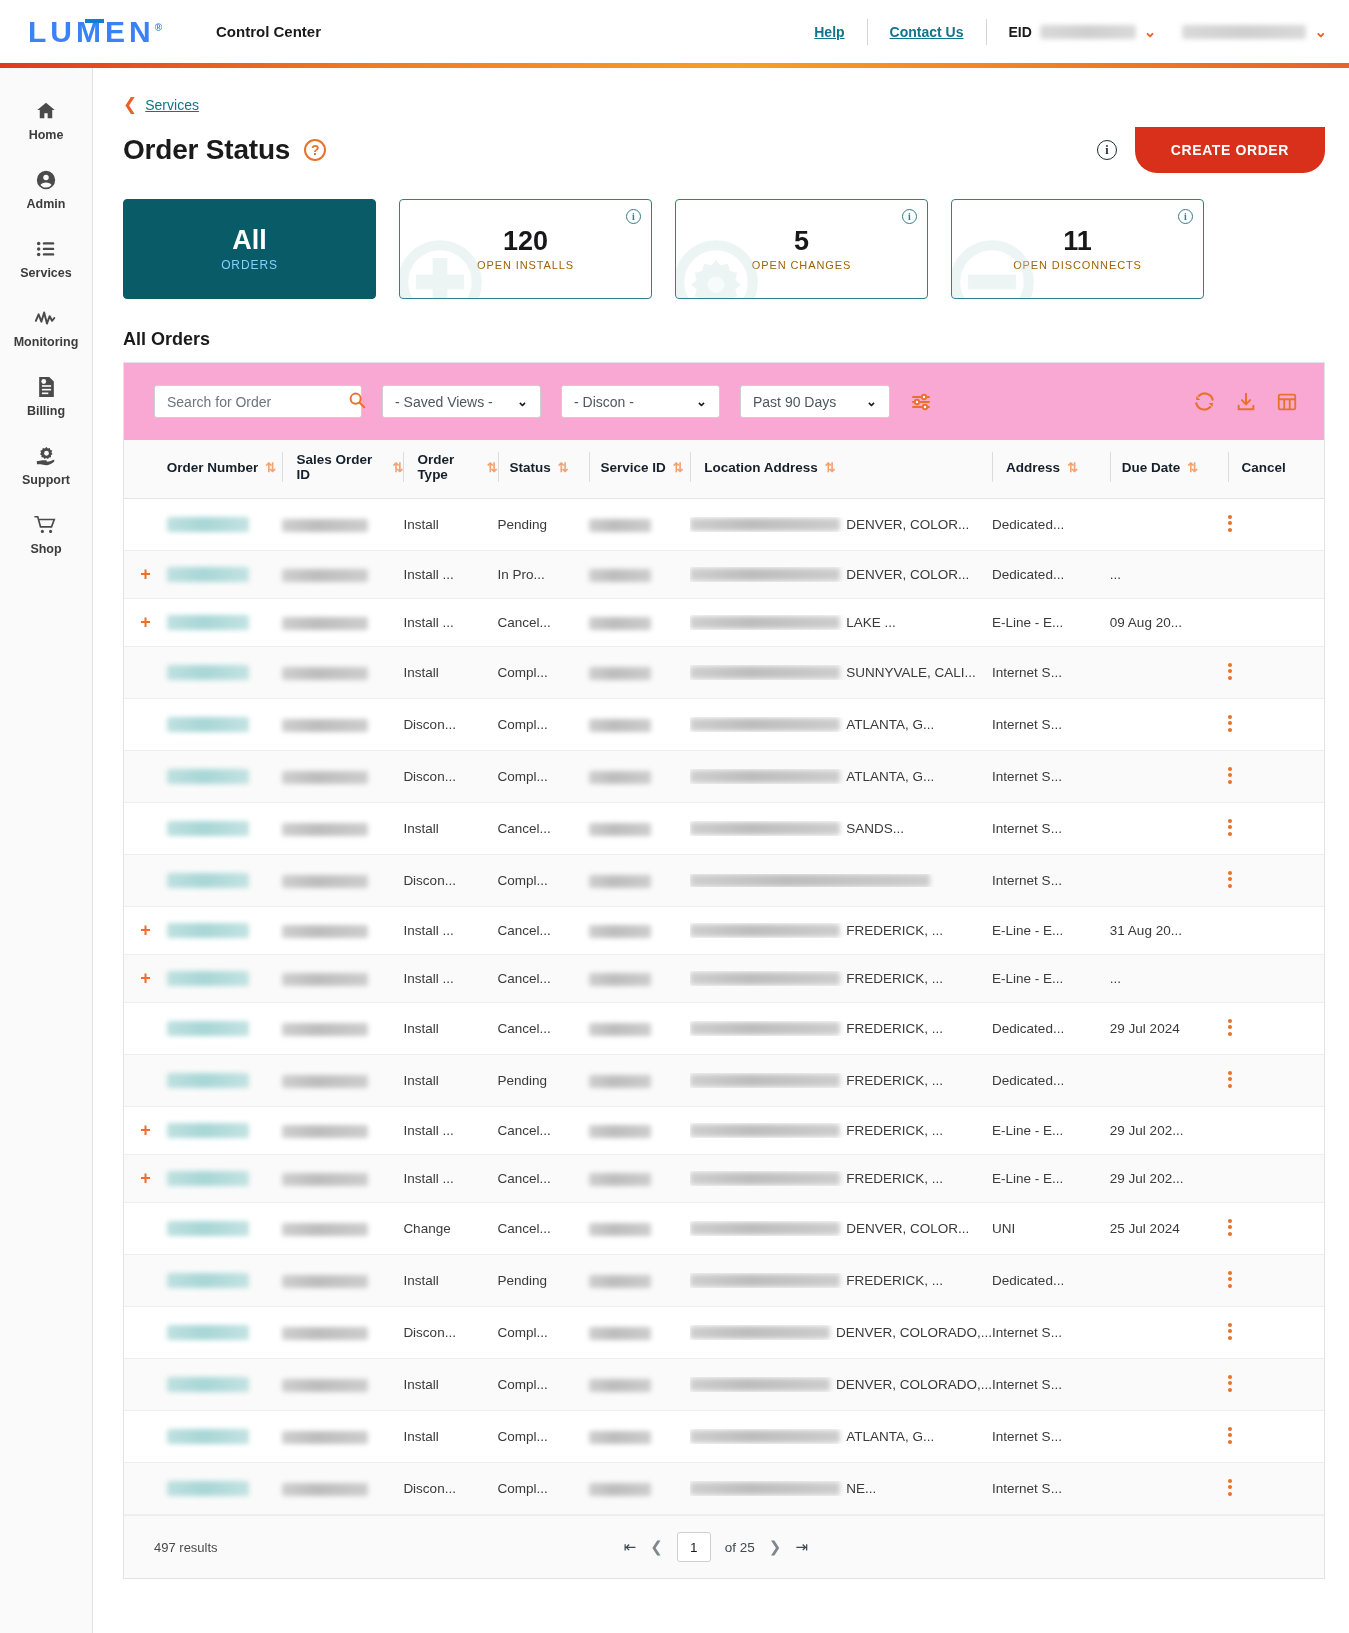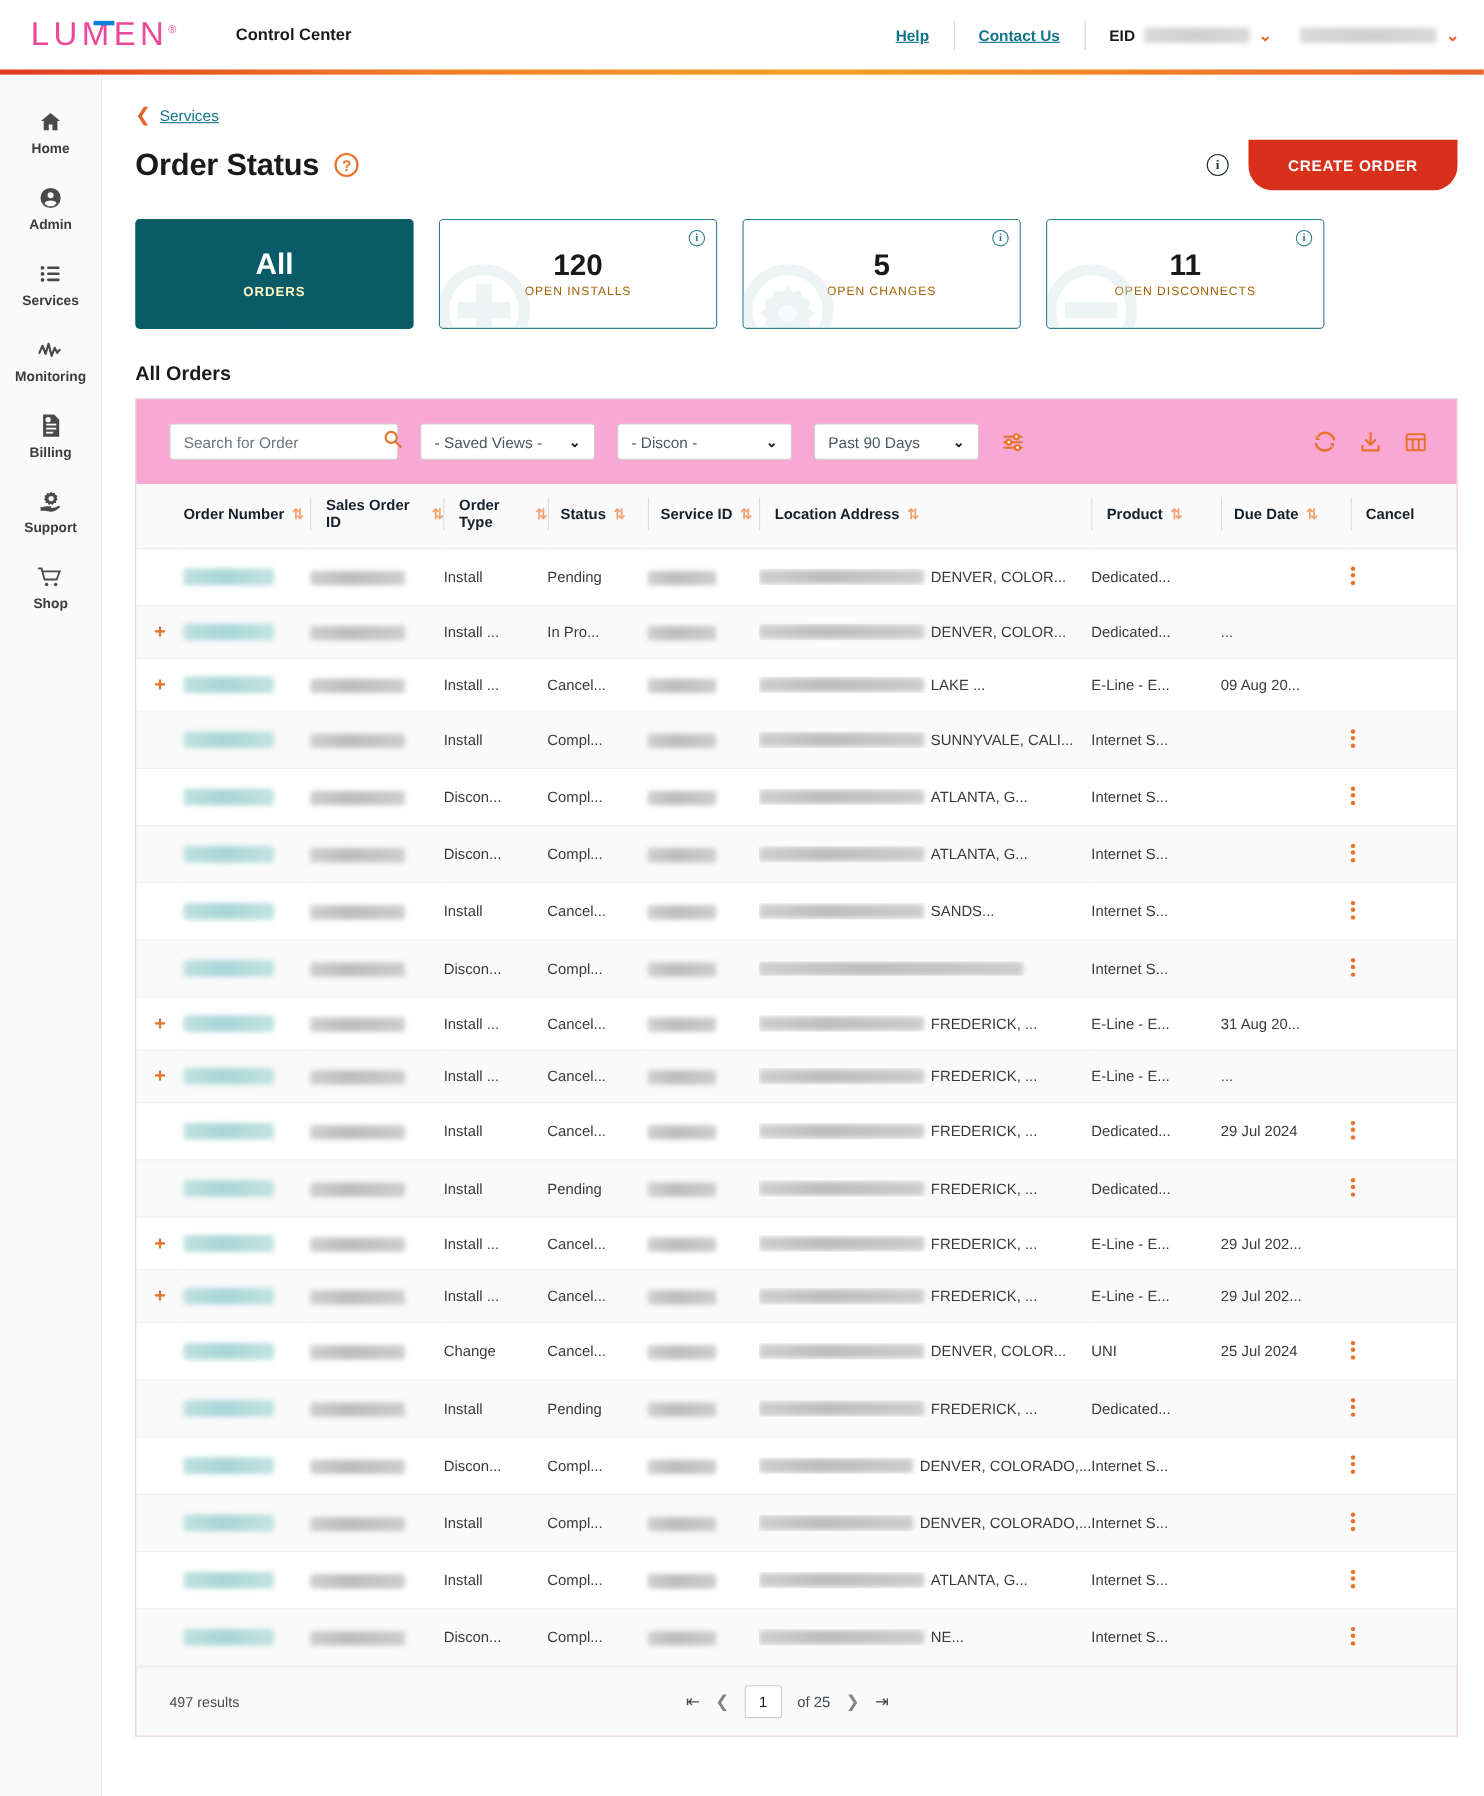--- a/index.html
+++ b/index.html
@@ -14,22 +14,22 @@
 
   
   .topbar {
     height: 63px; width: 100%;
     display: flex; align-items: center;
     background: #fff;
     border-bottom: none;
     position: relative;
   }
   .logo-wrap { margin-left: 28px; display:flex; align-items:center; }
-  .logo { position: relative; font-size: 30px; letter-spacing: 4px; font-weight: 400;
-          color:#ec4899; font-family:"Liberation Sans", sans-serif; }
+  .logo { position: relative; font-size: 30px; letter-spacing: 4px; font-weight: 700;
+          color:#3b82f6; font-family:"Liberation Sans", sans-serif; }
   .logo .bar { position:absolute; top: 4px; left: 56.5px; width: 19px; height: 4px; background:#0b7fd4; }
   .logo sup { font-size: 10px; vertical-align: super; letter-spacing:0; }
   .app-name { margin-left: 54px; font-size: 15px; font-weight: bold; color:#1a1a1a; }
 
   .top-right { margin-left: auto; display:flex; align-items:center; gap:0; padding-right: 22px; }
   .top-link { color:#11748a; text-decoration: underline; font-size: 14px; font-weight: bold; padding: 0 22px; }
   .vsep { width:1px; height:26px; background:#d4d4d4; }
   .eid-wrap { display:flex; align-items:center; padding-left: 22px; gap: 8px; }
   .eid-label { font-size: 14px; font-weight: bold; }
   .redact { display:inline-block; border-radius:2px; background: linear-gradient(90deg,#d9d9d9,#cfcfcf,#d9d9d9); filter: blur(2.6px); }
@@ -63,21 +63,21 @@
     background:#d9301c; color:#fff; font-size:14px; font-weight:bold; letter-spacing:.6px;
     padding: 15px 36px; border:none; border-radius: 0 0 22px 22px; cursor:pointer;
   }
 
   
   .cards { display:flex; gap:23px; margin-top: 26px; }
   .card { position:relative; width: 253px; height: 100px; border-radius: 4px; overflow:hidden;
           display:flex; flex-direction:column; align-items:center; justify-content:center; cursor:pointer; }
   .card.all { background:#0a5b68; border:1px solid #0a5b68; }
   .card.all .c-num { color:#fff; font-size: 27px; font-weight:bold; line-height:1.05; }
-  .card.all .c-lbl { color:#fef9c3; font-size: 12px; font-weight:bold; letter-spacing:.9px; margin-top:4px; }
+  .card.all .c-lbl { color:#7dd3fc; font-size: 12px; font-weight:normal; letter-spacing:.9px; margin-top:4px; }
   .card.plain { background:#fff; border:1px solid #2f7f8c; }
   .card.plain .c-num { color:#18181a; font-size: 27px; font-weight:bold; line-height:1.05; }
   .card.plain .c-lbl { color:#a16207; font-size: 11px; font-weight:normal; letter-spacing:.9px; margin-top:4px; }
   .card .c-info { position:absolute; top:9px; right:10px; width:15px;height:15px;border-radius:50%;
                   border:1.4px solid #2f7f8c; color:#2f7f8c; font-size:10px; font-weight:bold;
                   display:flex;align-items:center;justify-content:center; font-family:"Liberation Serif",serif;}
   .card .watermark { position:absolute; left:-6px; bottom:-30px; width:92px;height:92px; opacity:.35; }
   .card .arrow { position:absolute; left:50%; bottom:-9px; transform: translateX(-50%) rotate(45deg);
                  width:18px;height:18px;background:#0a5b68; }
 
@@ -418,21 +418,21 @@
                   </div>
                 </th>
               <th class="divided">
                   <div class="hdr" style="padding-left:14px">
                     <span>Location Address</span>
                     <span class="sorticon">⇅</span>
                   </div>
                 </th>
               <th class="divided">
                   <div class="hdr" style="padding-left:14px">
-                    <span>Product</span>
+                    <span>Address</span>
                     <span class="sorticon">⇅</span>
                   </div>
                 </th>
               <th class="divided">
                   <div class="hdr" style="padding-left:12px">
                     <span>Due Date</span>
                     <span class="sorticon">⇅</span>
                   </div>
                 </th>
               <th class="divided">

